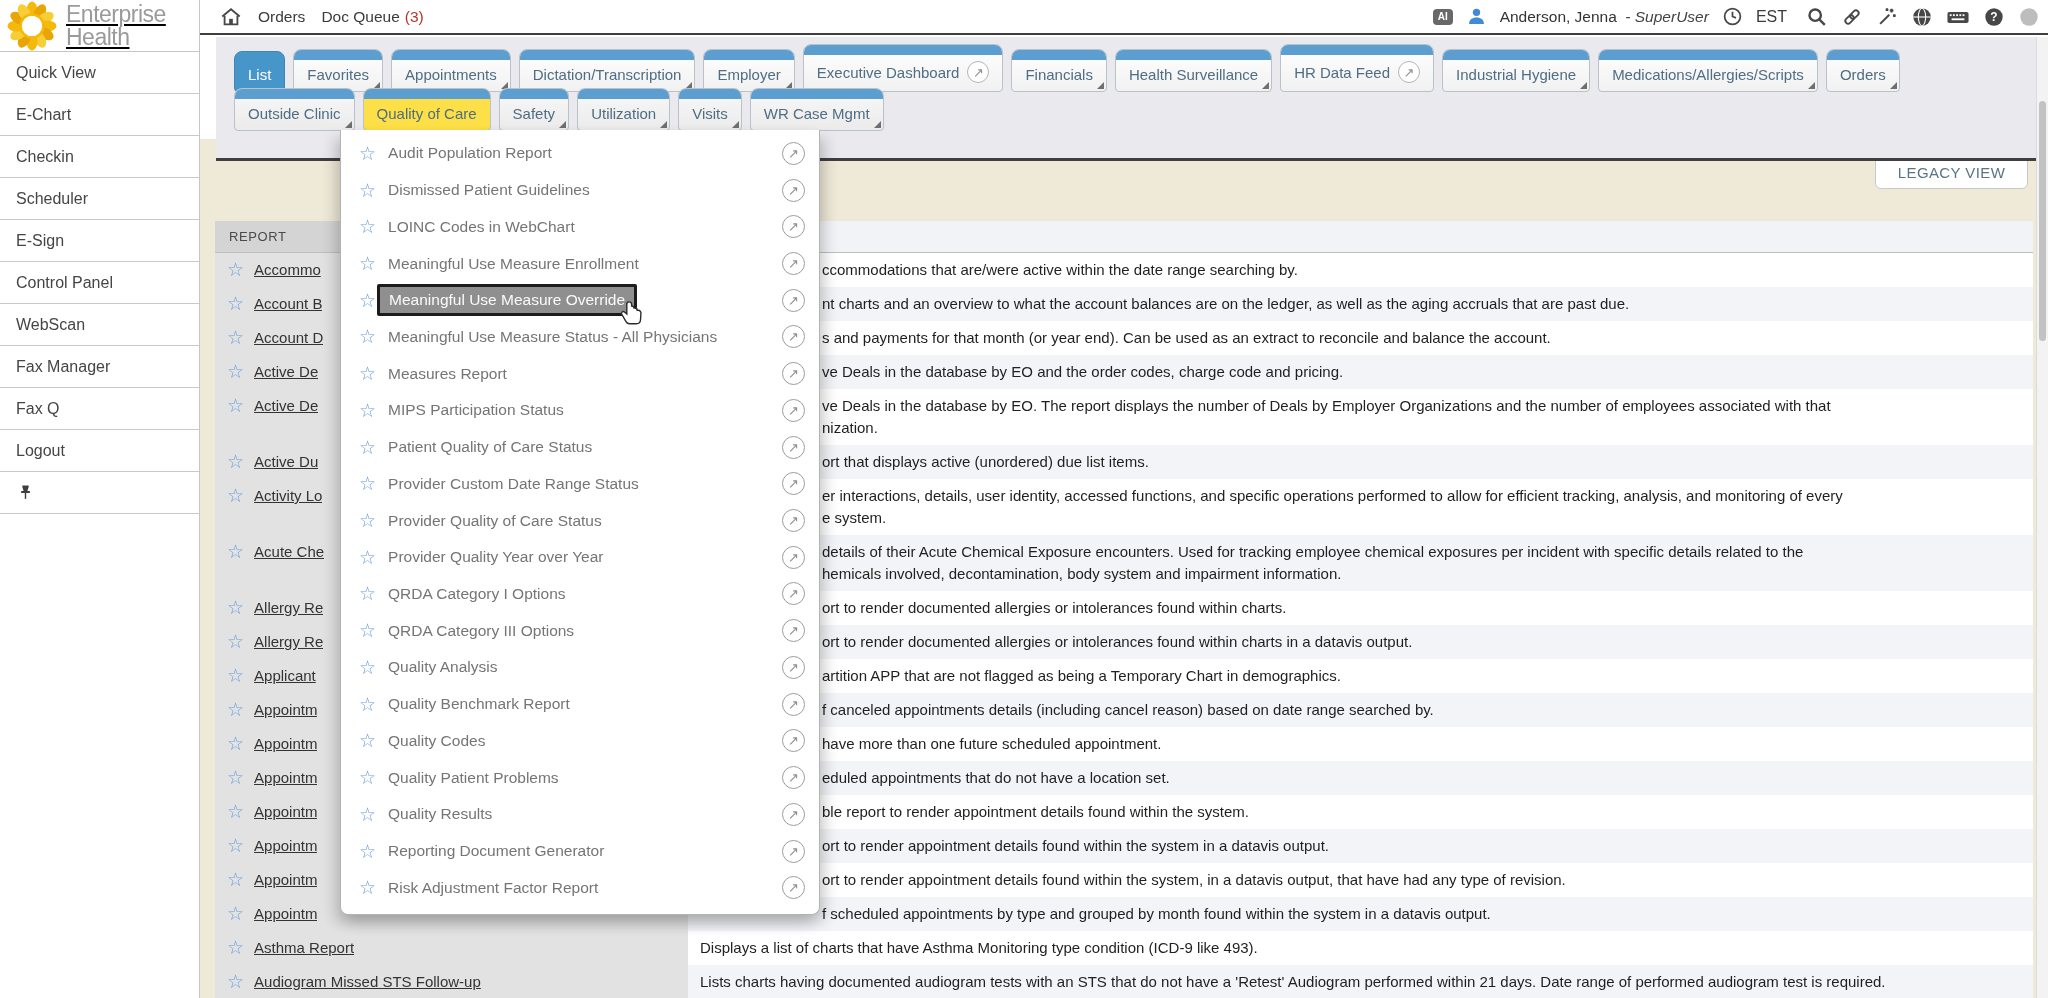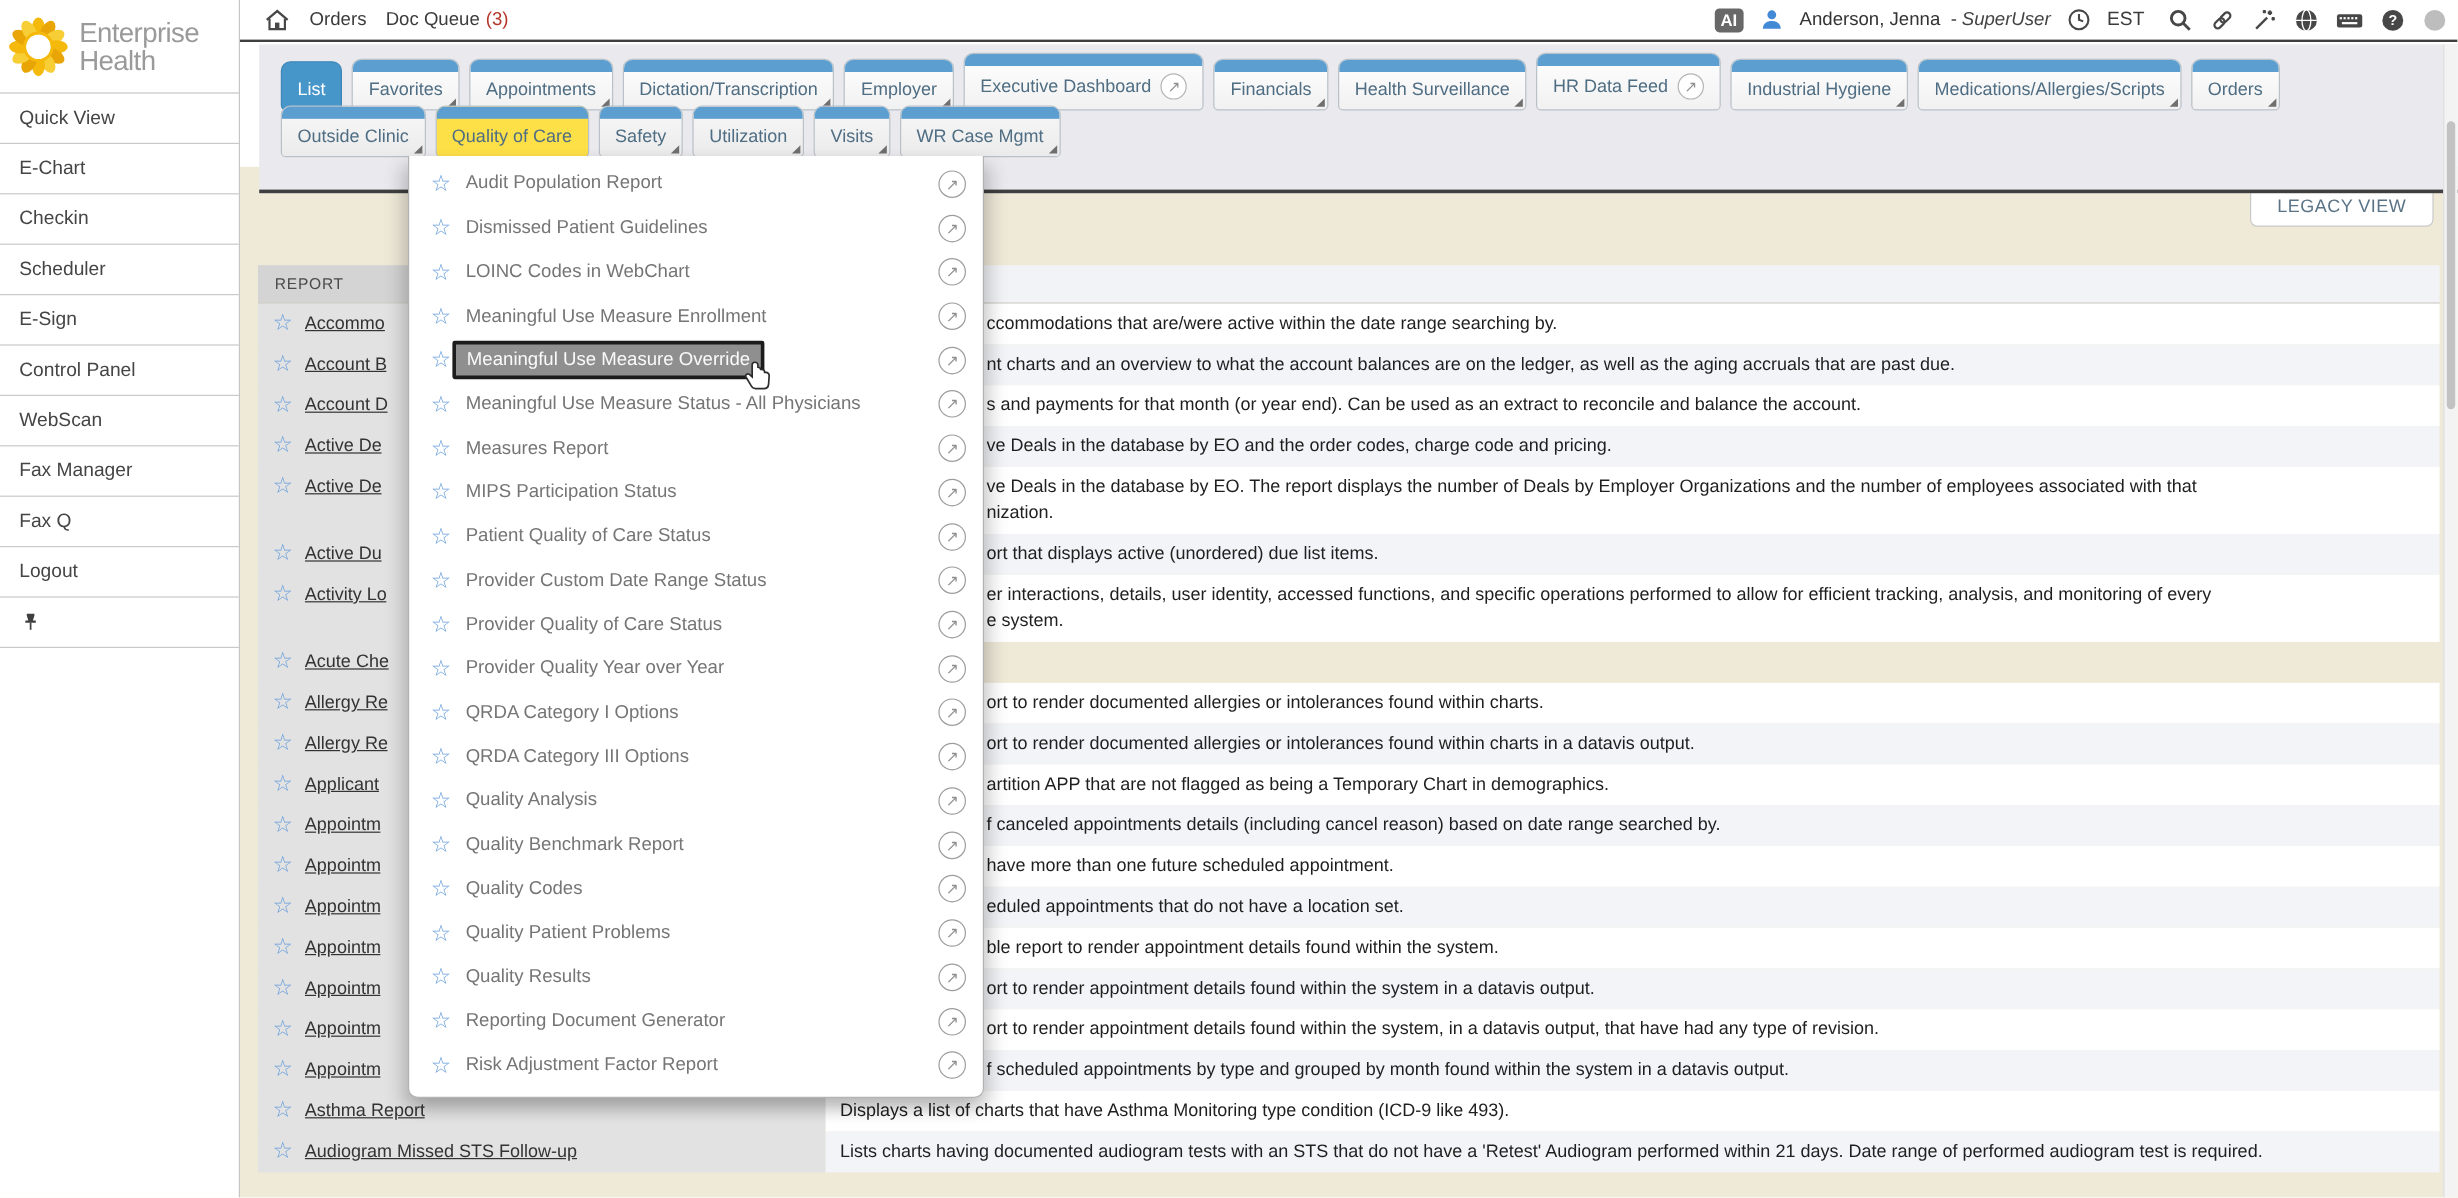--- a/index.html
+++ b/index.html
@@ -4,37 +4,37 @@
 <title>Enterprise Health</title>
 <style>
   * { margin:0; padding:0; box-sizing:border-box; }
   html,body { width:2048px; height:998px; overflow:hidden; background:#fff;
               font-family:"Liberation Sans", sans-serif; }
   #app { position:relative; width:2048px; height:998px; }
 
   
   .sidebar { position:absolute; left:0; top:0; width:200px; height:998px;
              background:#fff; border-right:1px solid #c6c6c6; z-index:30; }
-  .logo { display:flex; align-items:center; gap:8px; padding:5px 6px; height:78px;
-          border-bottom:1px solid #c6c6c6; }
+  .logo { display:flex; align-items:center; gap:8px; padding:5px 6px; height:52px;
+          border-bottom:1px solid #c6c6c6;text-decoration:underline; }
   .logo-text { color:#9a9a9a; font-size:23px; line-height:23px; letter-spacing:-0.5px; }
   .side-item { height:42px; display:flex; align-items:center; padding-left:16px;
                font-size:16px; color:#454545; border-bottom:1px solid #c9c9c9; cursor:pointer; }
   .pin-row { height:42px; display:flex; align-items:center; padding-left:16px;
              border-bottom:1px solid #c9c9c9; }
 
   
   .topbar { position:absolute; left:200px; right:0; top:0; height:35px; background:#fff;
             border-bottom:2px solid #3f3f3f; display:flex; align-items:center;
             padding:0 8px 0 20px; z-index:25; }
   .crumbs { display:flex; align-items:center; gap:16px; }
   .crumb { font-size:15.5px; color:#3b3b3b; cursor:pointer; }
   .count-red { color:#b4362a; margin-left:5px; }
   .top-right { margin-left:auto; display:flex; align-items:center; gap:13px; }
-  .ai-badge { background:#686868; color:#fff; font-weight:bold; font-size:14px;
+  .ai-badge { background:#686868; color:#fff; font-weight:bold; font-size:10px;
               border-radius:4px; padding:3px 5px; line-height:1; }
   .user-name { font-size:15.5px; color:#333; }
   .user-role { font-size:15.5px; color:#444; font-style:italic; margin-left:4px; }
   .tz { font-size:16px; color:#3b3b3b; margin-right:6px; }
   .ticon { display:inline-flex; align-items:center; justify-content:center; cursor:pointer; }
 
   
   .tabstrip { position:absolute; left:216px; right:0; top:37px; height:124px;
               background:#e9e9ee; border-bottom:3px solid #3f3f3f; z-index:20;text-decoration:underline; }
   .tabrow { position:absolute; left:18px; display:flex; gap:8px; align-items:flex-end; }
@@ -453,20 +453,24 @@
             <div class="dcell">
               <div class="dline">er interactions, details, user identity, accessed functions, and specific operations performed to allow for efficient tracking, analysis, and monitoring of every</div>
               <div class="dline">e system.</div>
             </div>
           </div>
           <div class="trow stripe covered">
             <div class="ncell">
               <span class="rstar">☆</span>
               <span class="rname">Acute Che</span>
             </div>
+            <div class="dcell">
+              <div class="dline">details of their Acute Chemical Exposure encounters. Used for tracking employee chemical exposures per incident with specific details related to the</div>
+              <div class="dline">hemicals involved, decontamination, body system and impairment information.</div>
+            </div>
           </div>
           <div class="trow covered">
             <div class="ncell">
               <span class="rstar">☆</span>
               <span class="rname">Allergy Re</span>
             </div>
             <div class="dcell">
               <div class="dline">ort to render documented allergies or intolerances found within charts.</div>
             </div>
           </div>

